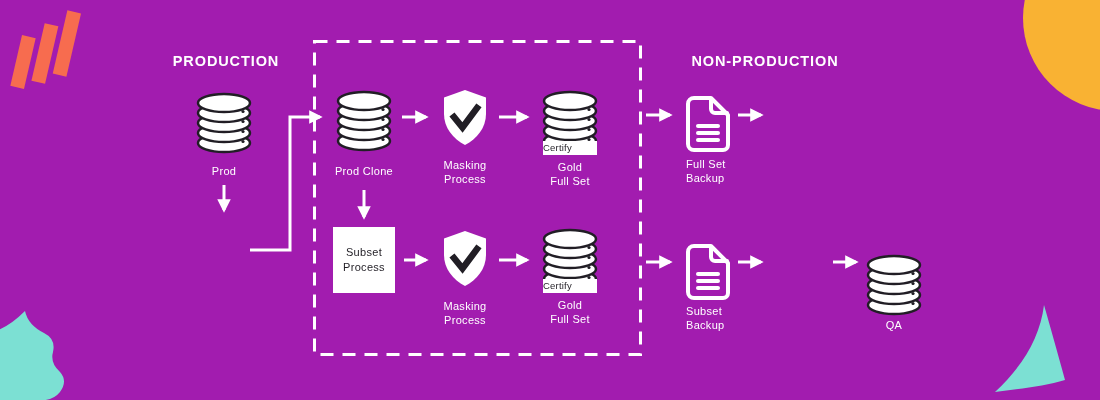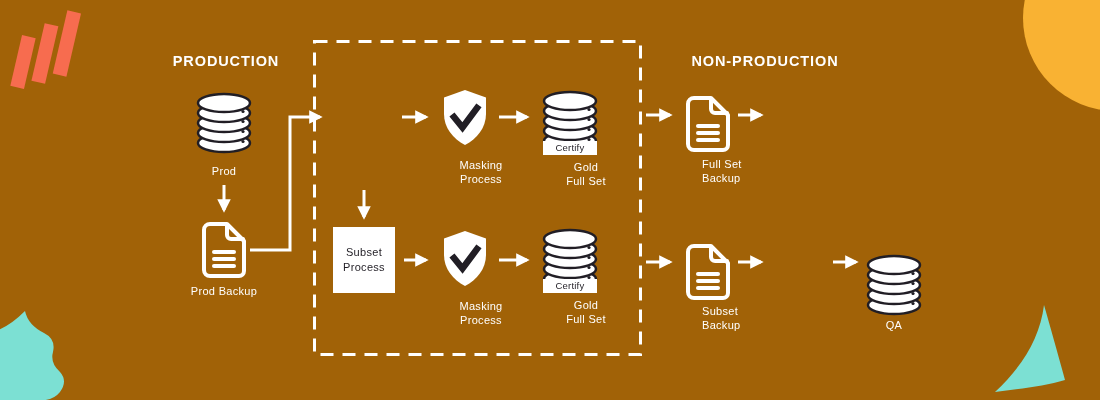--- a/index.html
+++ b/index.html
@@ -1,41 +1,41 @@
 <!DOCTYPE html>
 <html><head>
 <meta charset="utf-8">
 <style>
   html,body{margin:0;padding:0;background:#211E25;}
   .canvas{
-    position:relative;width:1100px;height:400px;background:#a16207;
+    position:relative;width:1100px;height:400px;background:#a21caf;
     overflow:hidden;font-family:"Liberation Sans",sans-serif;
   }
   .layer{position:absolute;left:0;top:0;pointer-events:none;}
   .heading{
     position:absolute;color:#fff;font-weight:bold;font-size:14.5px;
     letter-spacing:.9px;transform:translateX(-50%);white-space:nowrap;
   }
   .node{position:absolute;}
   .node svg.icon{display:block;}
   .lbl{
     position:absolute;left:50%;transform:translateX(-50%);
     color:#fff;font-size:11px;line-height:14px;letter-spacing:.3px;
     white-space:nowrap;text-align:left;
   }
   .lbl2{
     position:absolute;left:50%;transform:translateX(-50%);
     color:#fff;font-size:11px;line-height:14px;letter-spacing:.3px;
-    white-space:nowrap;text-align:center;margin-left:16px;
+    white-space:nowrap;text-align:center;
   }
   .lbl2.left{left:1px;transform:none;text-align:left;}
   .certify{
     position:absolute;left:1px;top:52px;width:54px;height:14px;
     background:#fff;color:#211E25;font-size:9.5px;line-height:14px;
-    text-align:center;letter-spacing:.2px;
+    text-align:left;letter-spacing:.2px;
   }
   .process-box{
     position:absolute;background:#fff;color:#211E25;
     display:flex;flex-direction:column;align-items:center;justify-content:center;
     font-size:11px;line-height:15px;letter-spacing:.3px;text-align:center;
   }
 </style>
 </head>
 <body>
 
@@ -111,27 +111,27 @@
   <div class="heading" style="left:226px;top:53px">PRODUCTION</div>
   <div class="heading" style="left:765px;top:53px">NON-PRODUCTION</div>
 
   <div class="node" style="left:196px;top:91px;width:56px">
     <svg class="icon" width="56" height="64">
         <use href="#sym-db"></use>
       </svg>
     <div class="lbl" style="top:73px">Prod</div>
   </div>
 
-  <div class="node" style="left:201px;top:221px;width:46px">
-    <svg class="icon" width="46" height="58">
-        <use href="#sym-doc"></use>
-      </svg>
-    <div class="lbl" style="top:63px">Prod Backup</div>
-  </div>
-
+
+  <div class="node" style="left:336px;top:89px;width:56px">
+    <svg class="icon" width="56" height="64">
+        <use href="#sym-db"></use>
+      </svg>
+    <div class="lbl" style="top:75px">Prod Clone</div>
+  </div>
 
   <div class="node" style="left:441px;top:89px;width:48px">
     <svg class="icon" width="48" height="57">
         <use href="#sym-shield"></use>
       </svg>
     <div class="lbl2" style="top:69px">
       <div>Masking</div>
       <div>Process</div>
     </div>
   </div>

